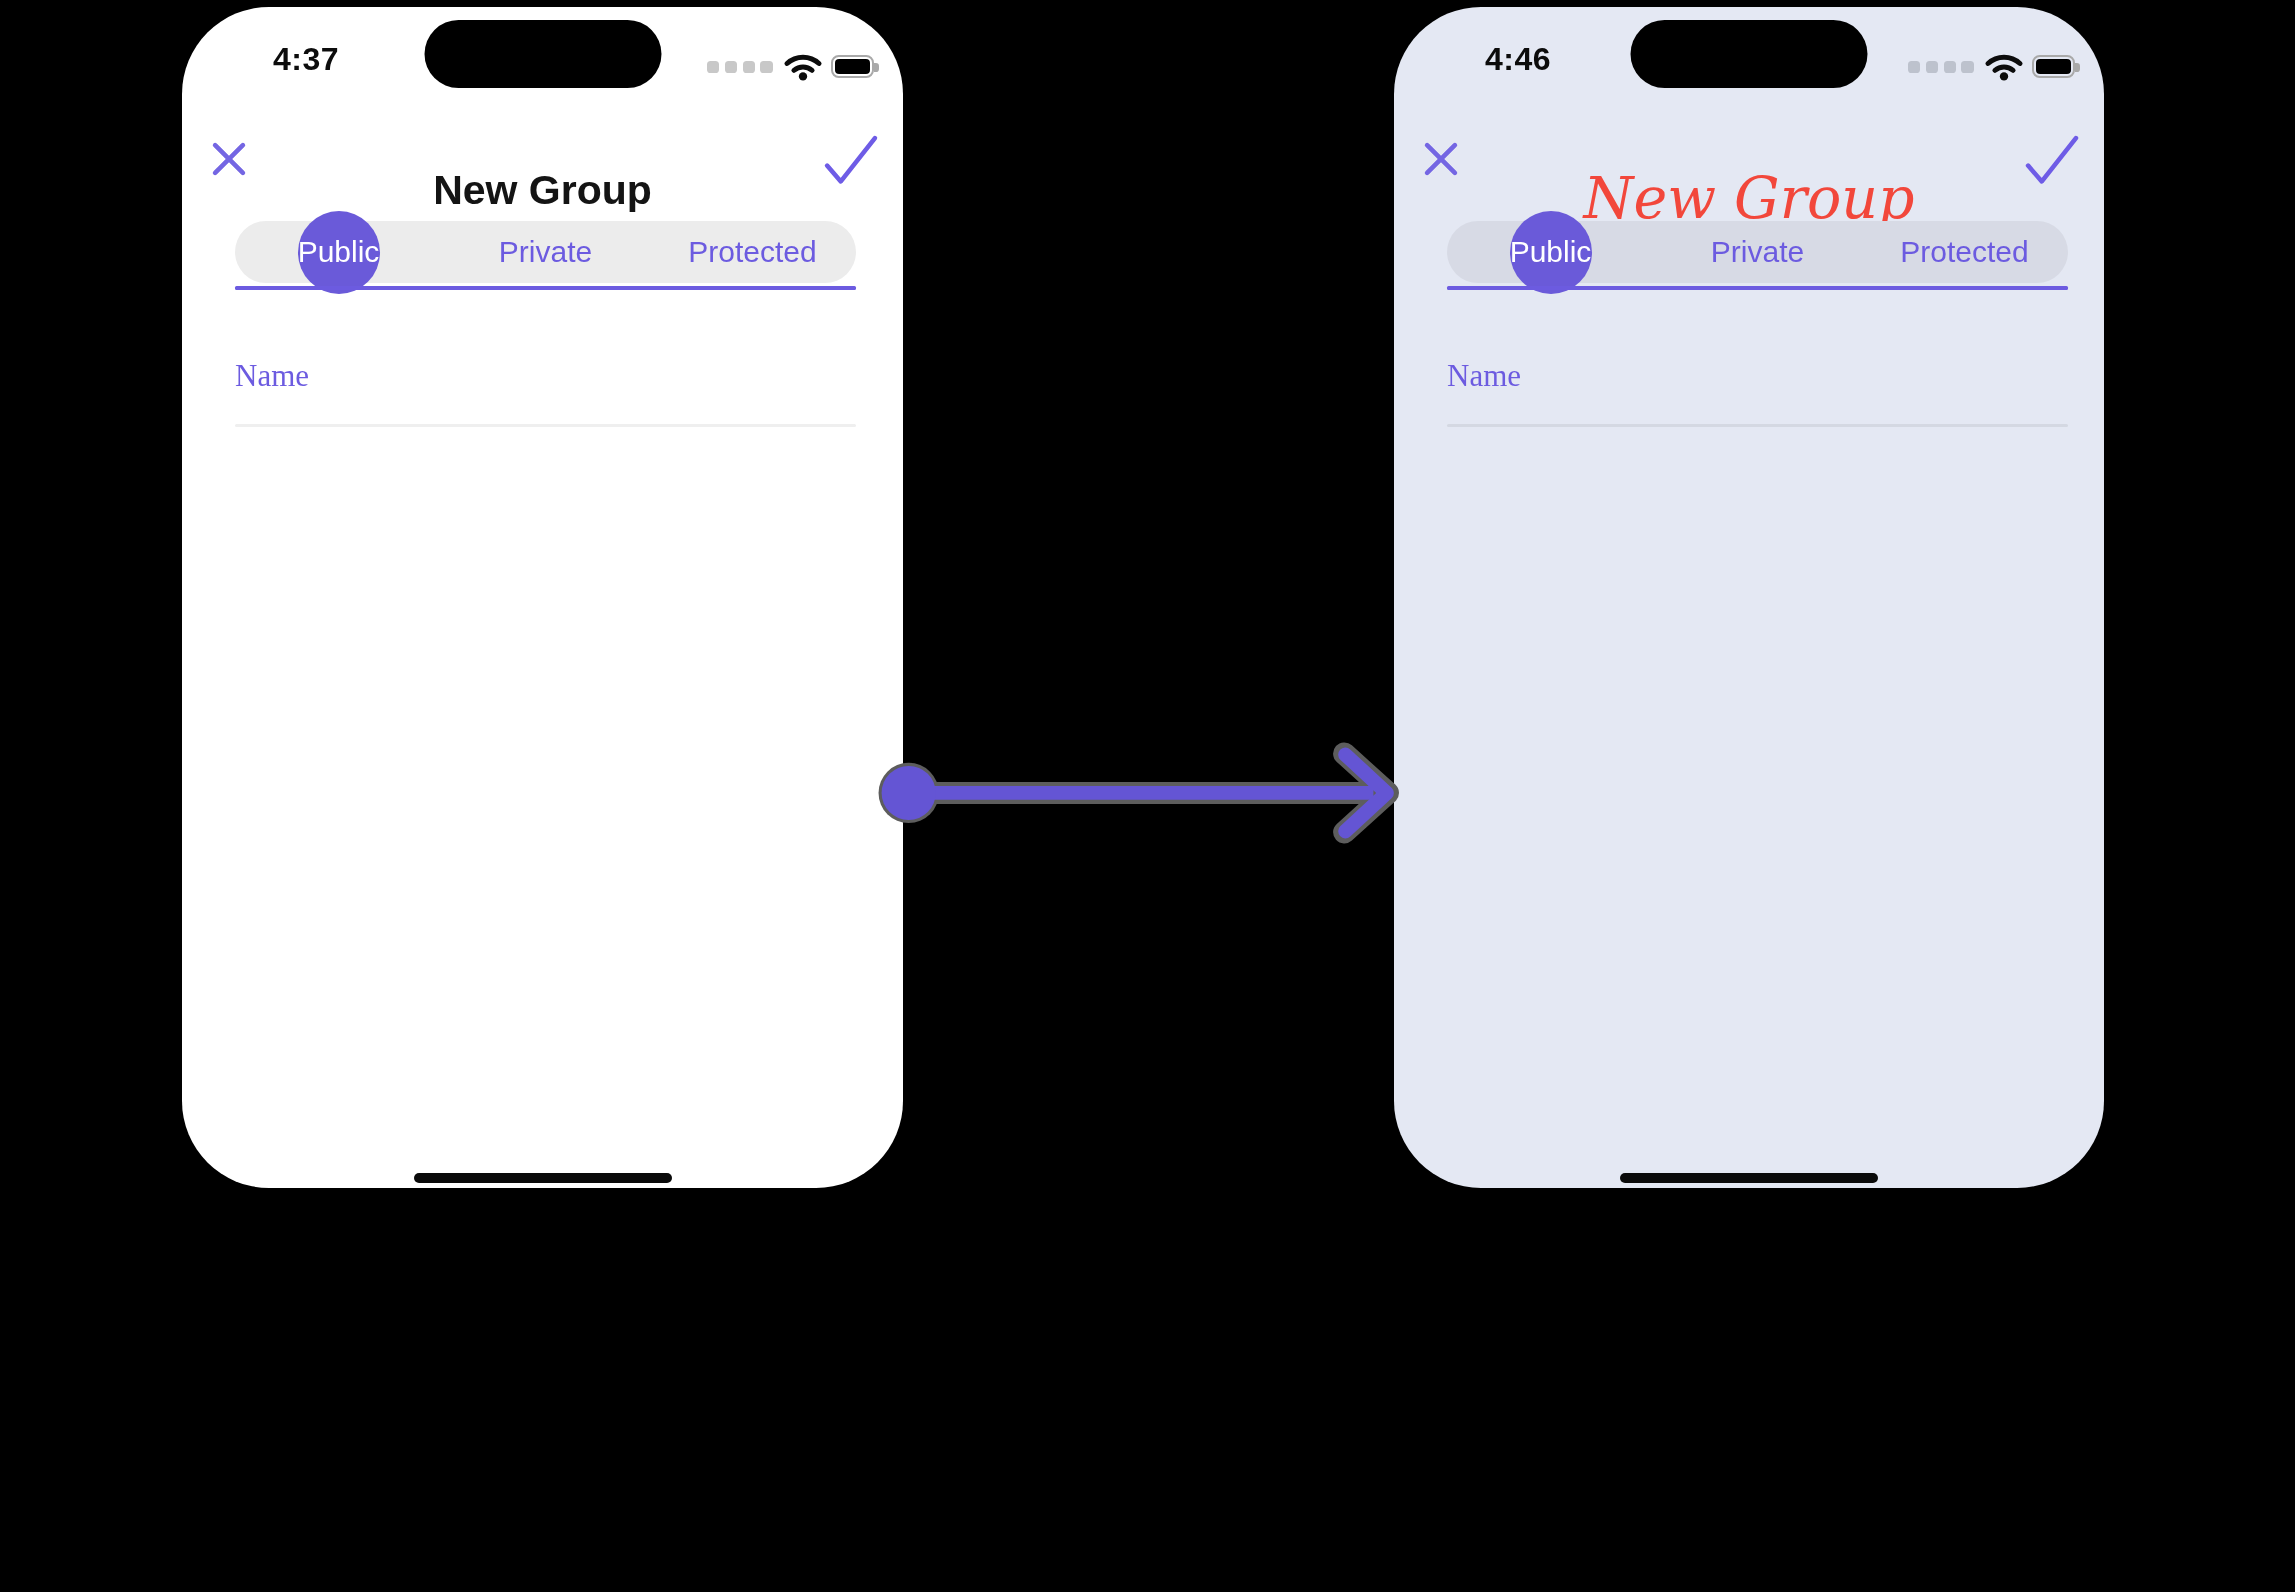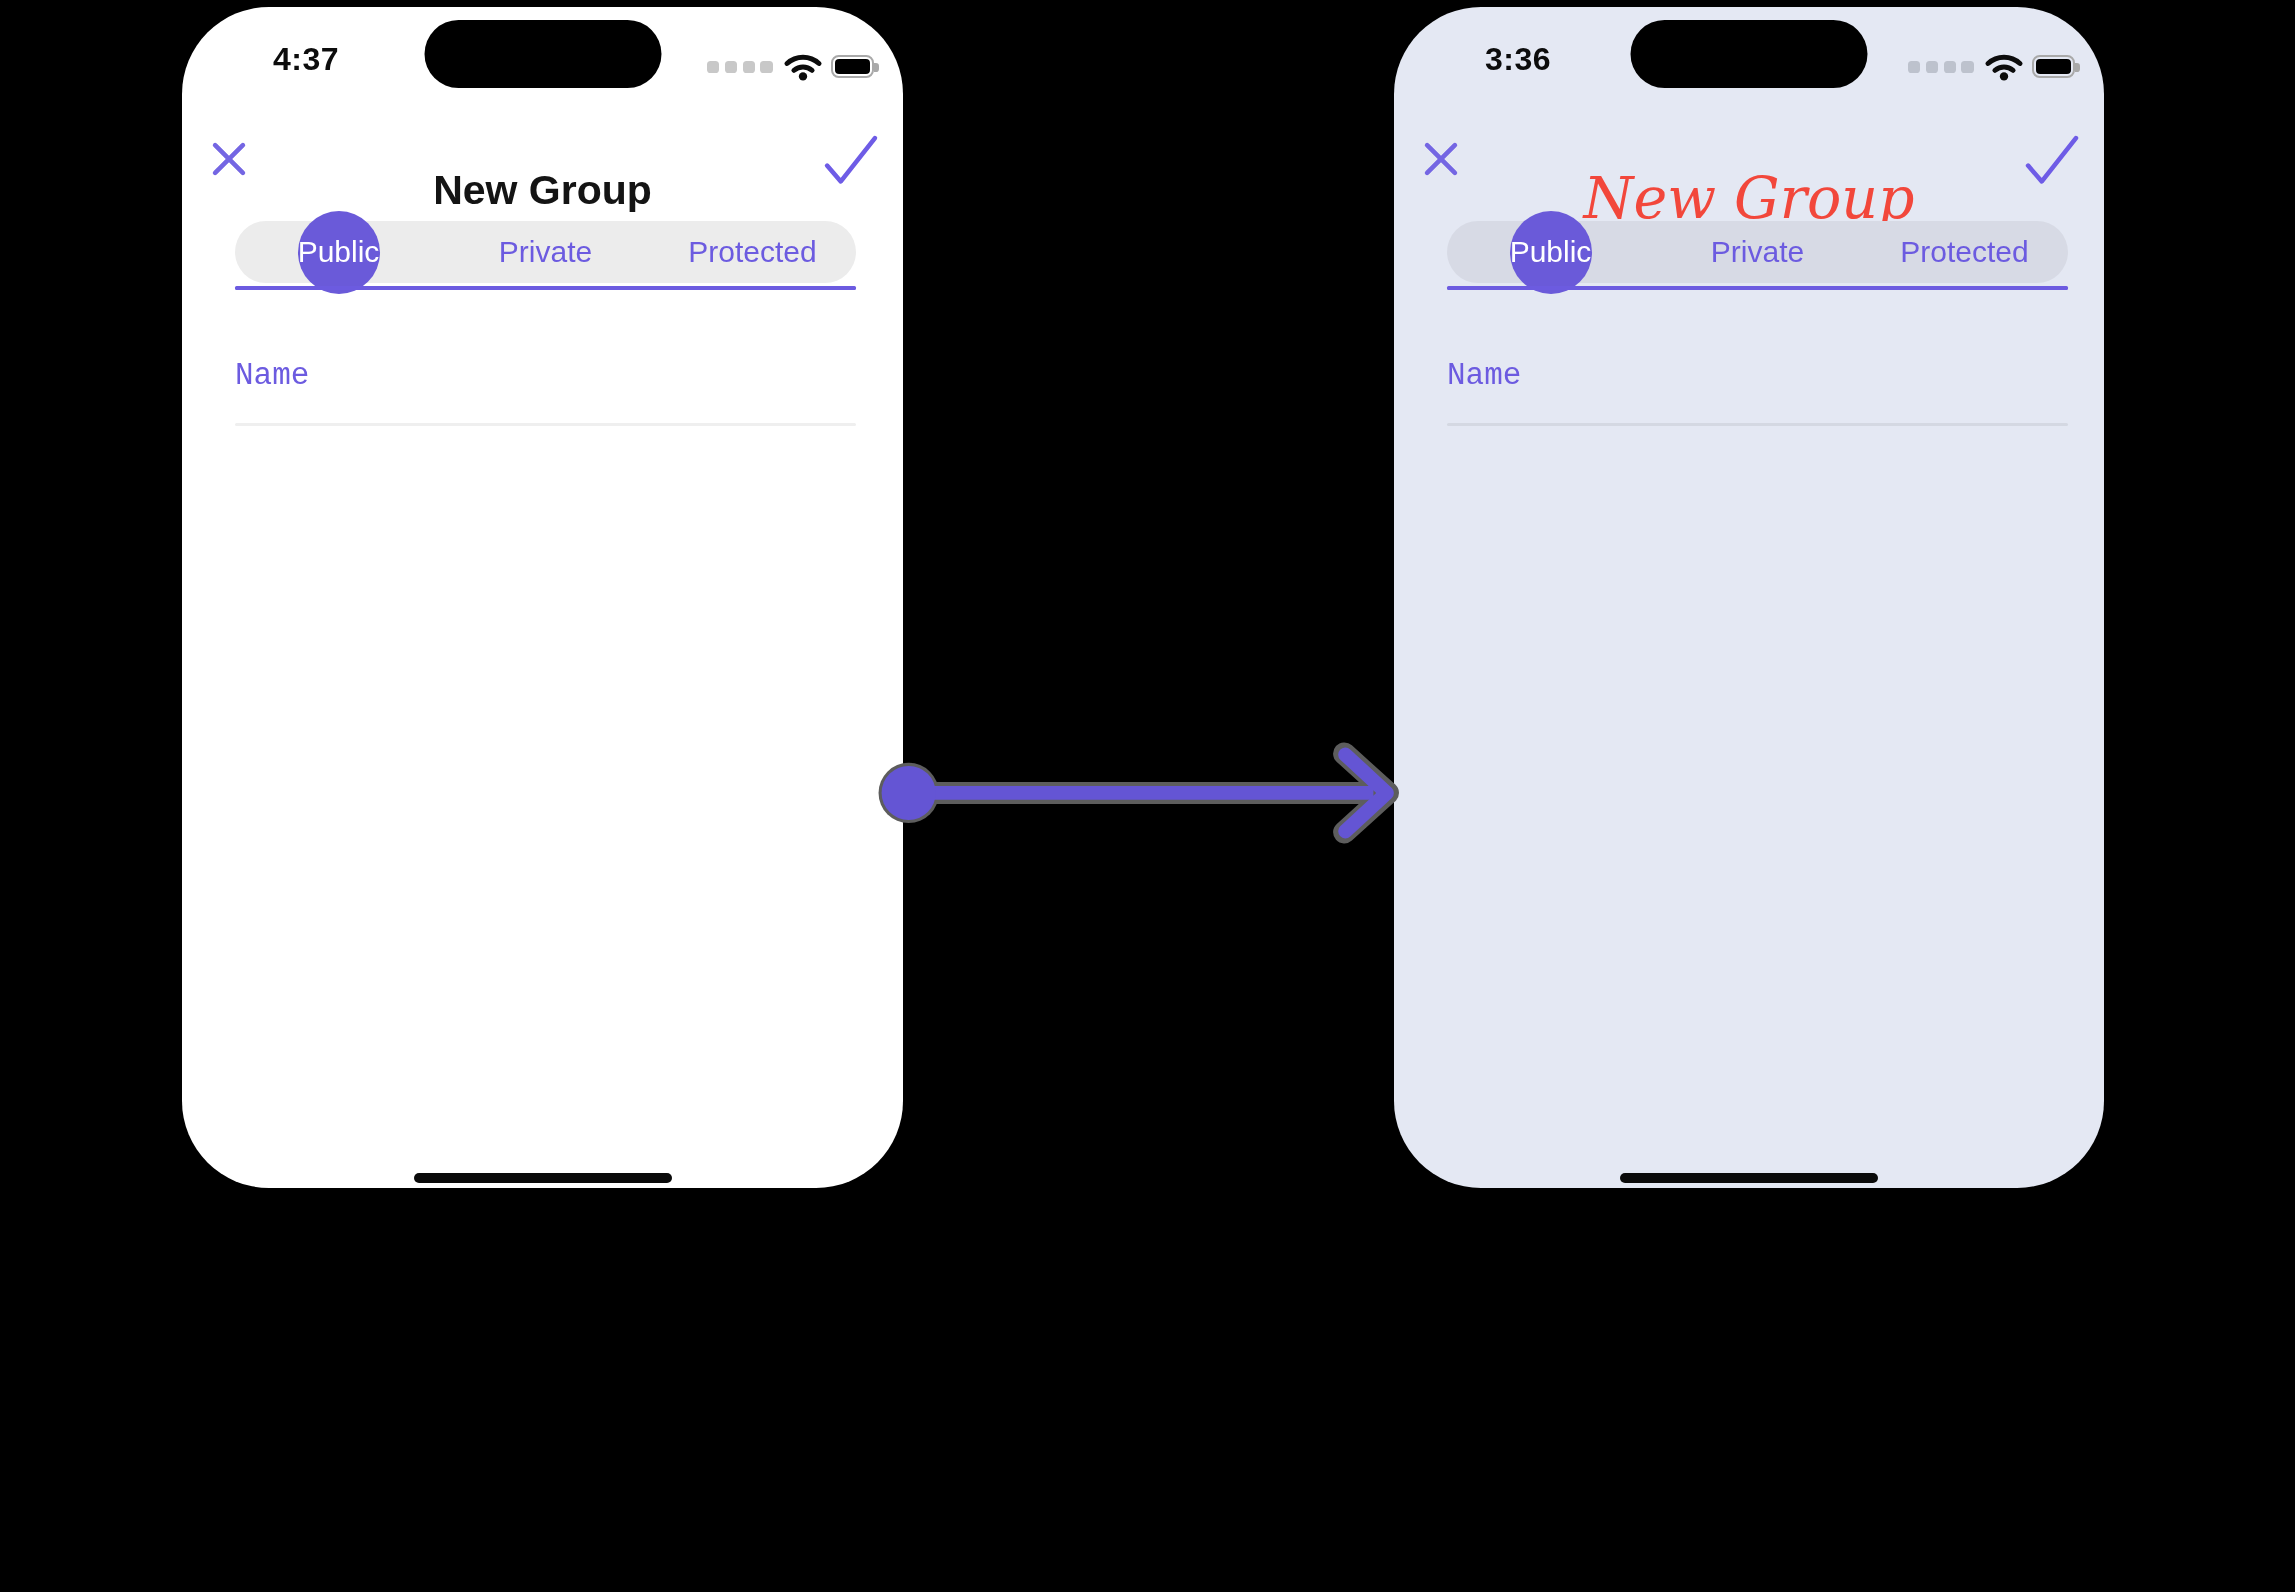--- a/index.html
+++ b/index.html
@@ -44,21 +44,21 @@
               background:#6a5ad9;}
   .seg-item{flex:1;position:relative;z-index:2;background:none;border:none;font-size:30px;
             color:#6c5be0;font-family:"Liberation Sans", sans-serif;cursor:pointer;text-align:center;}
   .seg-item--selected{color:#ffffff;}
   .seg-underline{position:absolute;left:53px;top:279px;width:621px;height:4.1px;background:#6c5be0;
                  border-radius:1.5px;}
 
   
   .field{position:absolute;left:53px;top:351px;width:621px;}
   .field input{width:100%;background:transparent;border:none;outline:none;font-size:31px;
-               color:#6c5be0;font-family:Liberation Mono, monospace;padding:0;}
+               color:#6c5be0;font-family:Liberation Serif, serif;padding:0;}
   .field input::placeholder{color:#6c5be0;opacity:1;}
   .field .rule{margin-top:30px;height:3.1px;background:#efefef;border-radius:1.5px;}
   .phone--right .field .rule{background:#d4d8e2;}
 
   
   .home-indicator{position:absolute;left:50%;transform:translateX(-50%);bottom:5.1px;width:258px;
                   height:9.7px;border-radius:5.1px;background:#0a0a0a;}
 
   
   .arrow{position:absolute;left:877px;top:729px;}
@@ -111,21 +111,21 @@
 
     <div class="field">
       <input type="text" placeholder="Name" style="">
       <div class="rule"></div>
     </div>
 
     <div class="home-indicator"></div>
   </section>
 
   <section class="phone phone--right">
-    <span class="time">3:36</span>
+    <span class="time">4:46</span>
     <div class="island"></div>
     <div class="status-icons">
       <span class="cell-dots">
         <i></i>
           <i></i>
           <i></i>
           <i></i>
       </span>
       <svg width="38" height="29" viewBox="0 0 100 76">
         <path d="M8 30 A 62 62 0 0 1 92 30" stroke="#0c0c0c" stroke-width="13" fill="none" stroke-linecap="round"></path>

